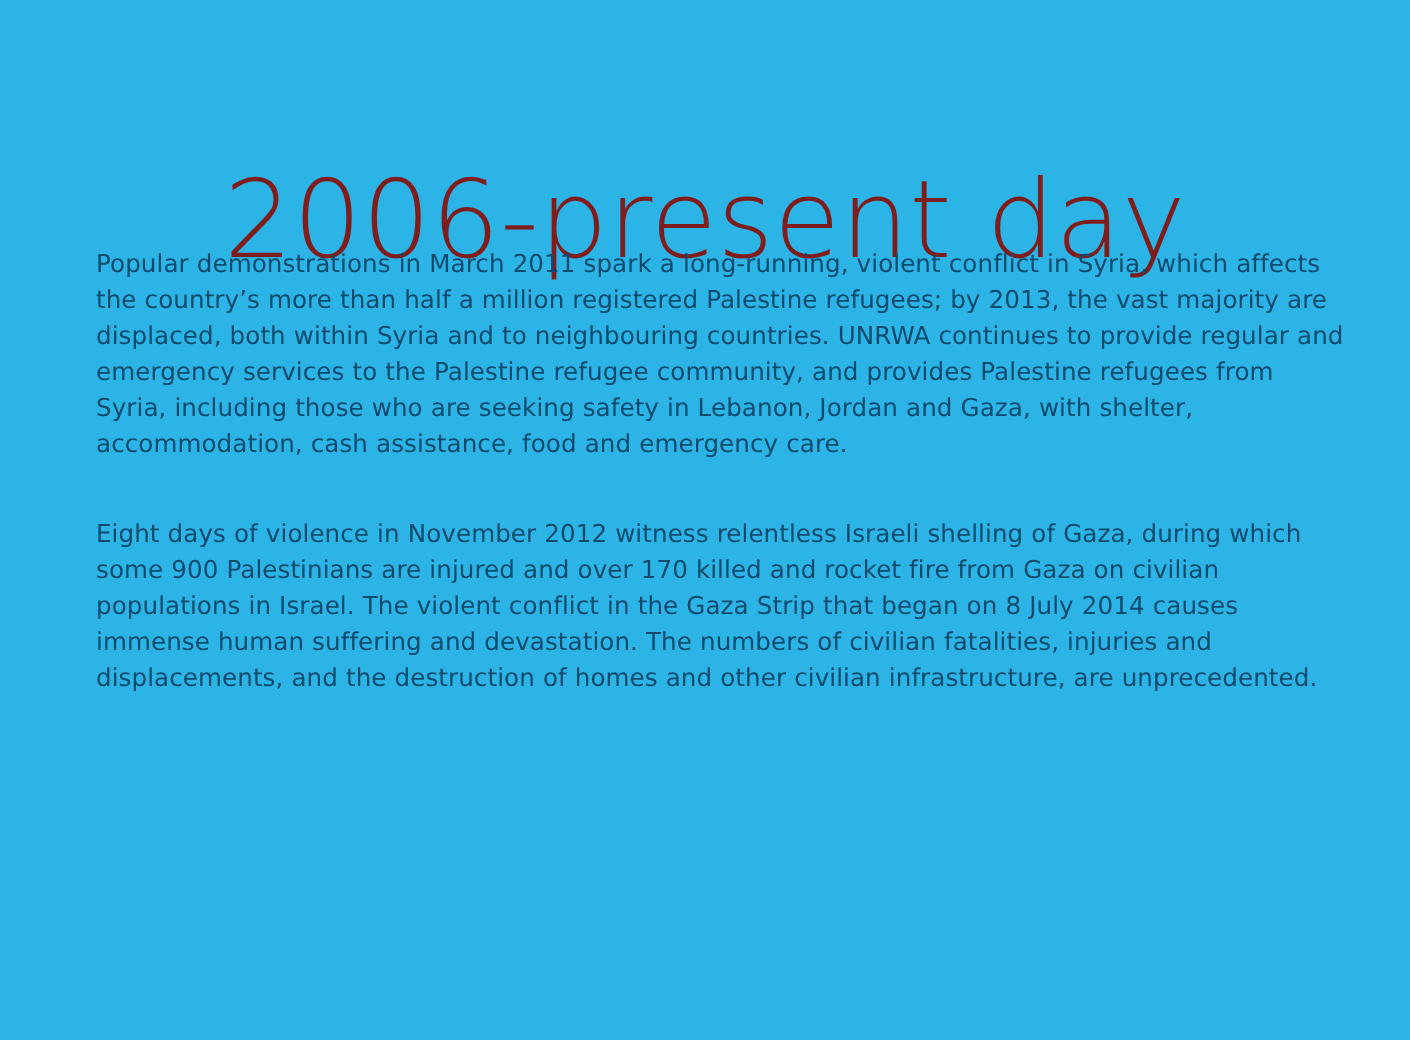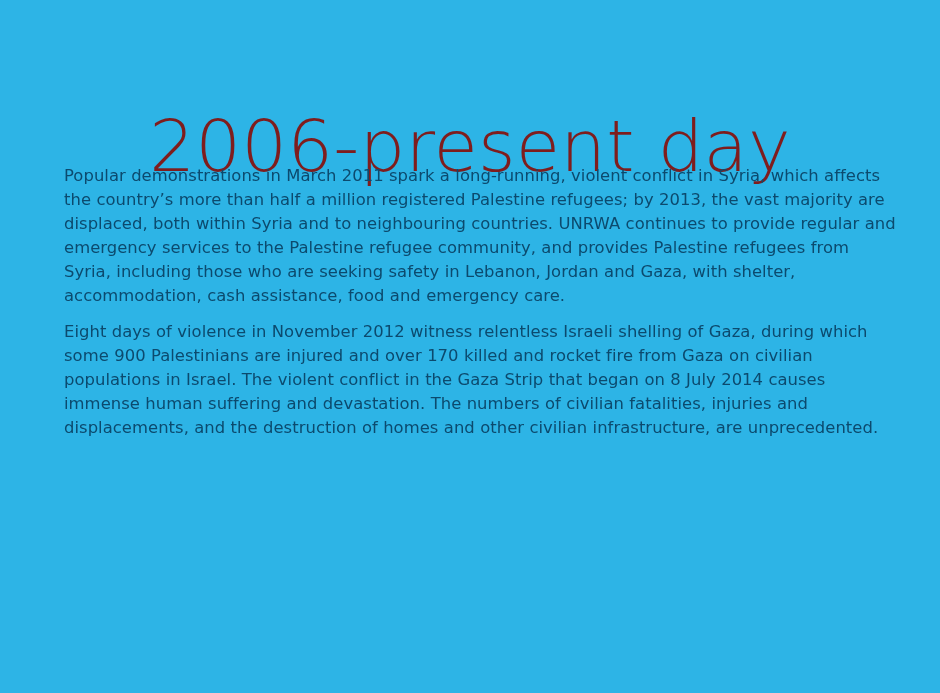--- a/index.html
+++ b/index.html
@@ -47,21 +47,21 @@
     color: #0c4a6e;
     font-family: "DejaVu Sans", sans-serif;
     font-weight: 400;
     font-size: 16.4px;
     line-height: 24px;
     letter-spacing: 0.05px;
     text-align: left;
     word-spacing: 0.1px;
   }
   .body-paragraph + .body-paragraph {
-    margin-top: 12px;
+    margin-top: 36px;
   }
 </style>
 </head>
 <body>
 
 <div class="slide">
 
   <h1 class="slide-title">2006-present day</h1>
 
   <div class="body-block">

